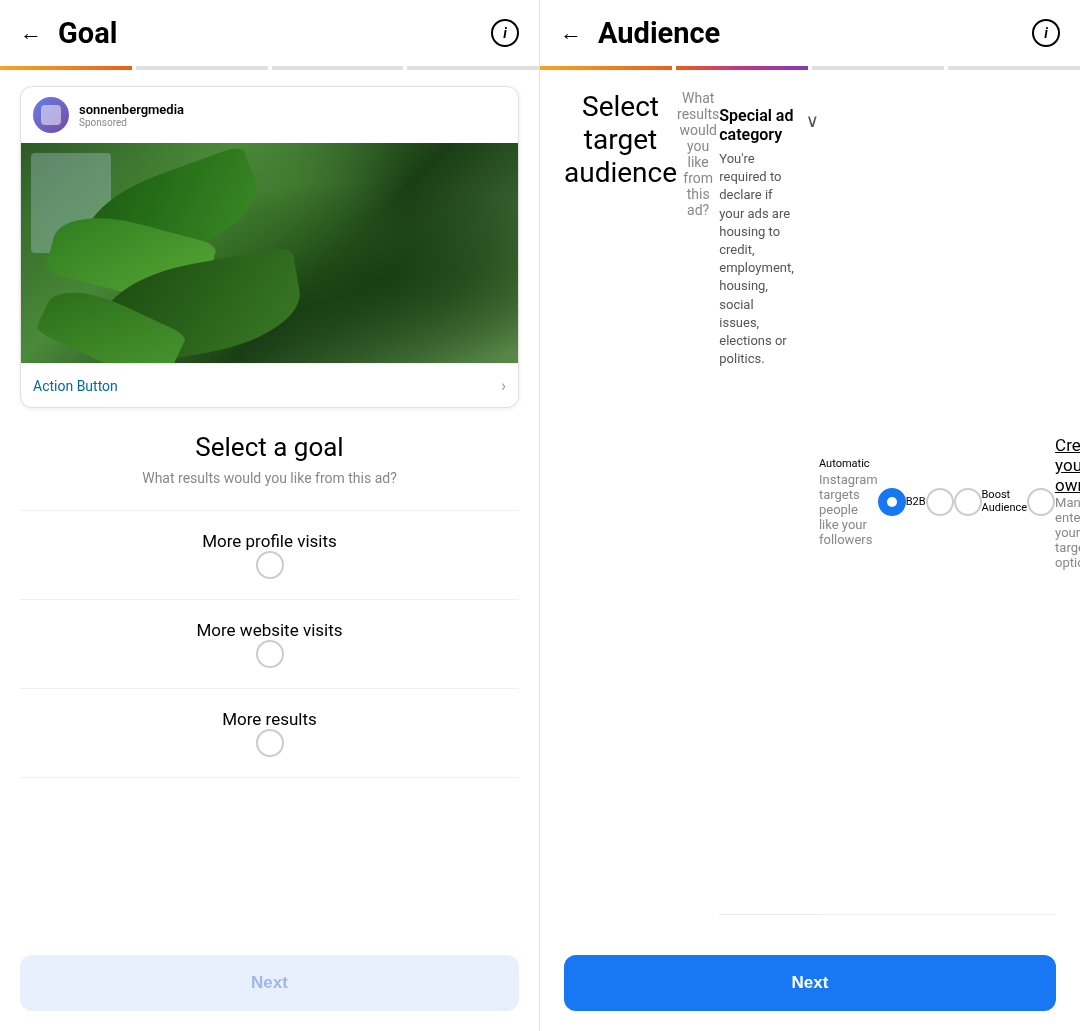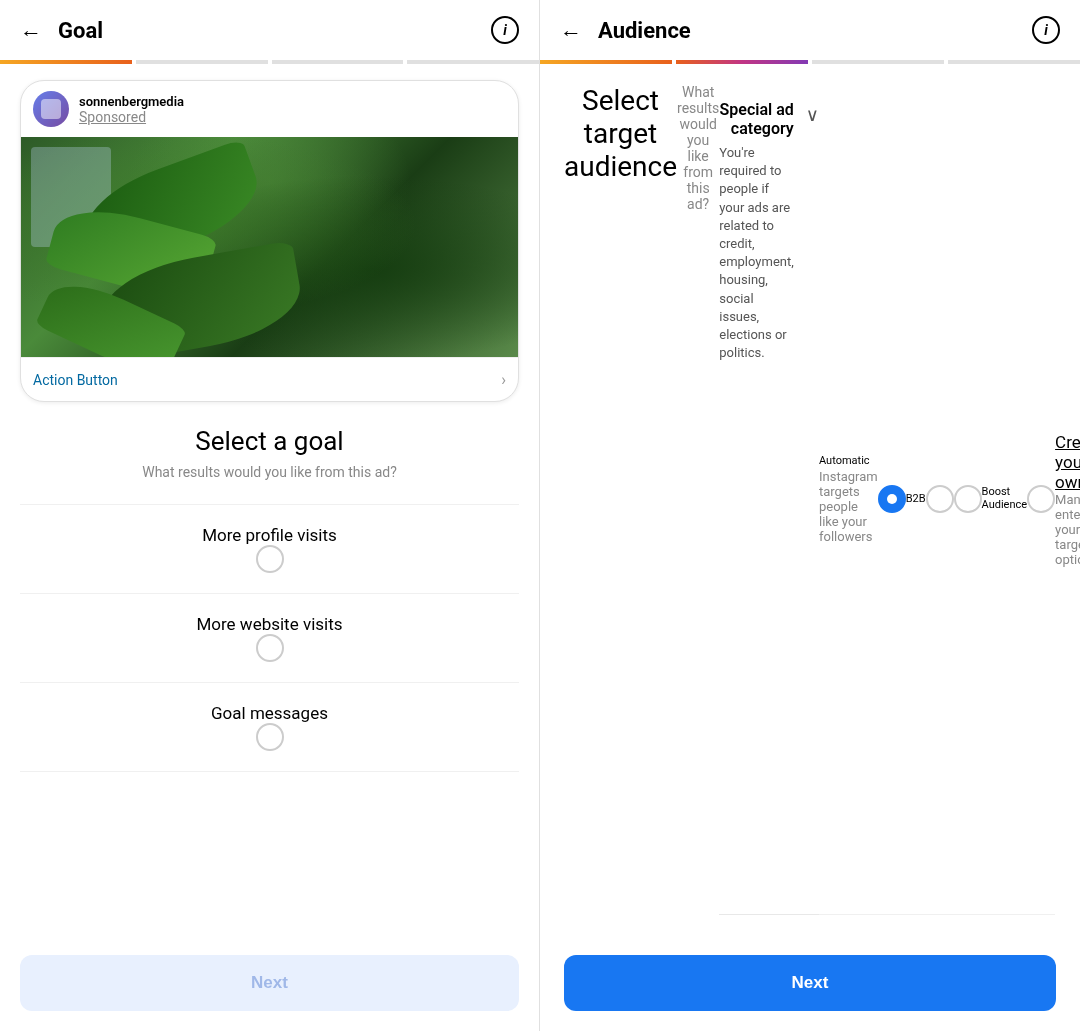--- a/index.html
+++ b/index.html
@@ -43,21 +43,21 @@
 
     .back-arrow {
       font-size: 22px;
       color: #000;
       cursor: pointer;
       margin-right: 16px;
       font-weight: 300;
     }
 
     .header-title {
-      font-size: 22px;
+      font-size: 29px;
       font-weight: 700;
       color: #000;
       flex: 1;
     }
 
     .info-icon {
       width: 28px;
       height: 28px;
       border-radius: 50%;
       border: 2px solid #000;
@@ -99,21 +99,21 @@
       display: flex;
       flex-direction: column;
       padding: 16px 20px;
       overflow: hidden;
     }
 
     
     .ad-preview-card {
       background: #fff;
       border: 1px solid #e0e0e0;
-      border-radius: 24px;
+      border-radius: 12px;
       overflow: hidden;
       margin-bottom: 24px;
       box-shadow: 0 1px 4px rgba(0,0,0,0.08);
     }
 
     .ad-card-header {
       display: flex;
       align-items: center;
       padding: 10px 12px;
     }
@@ -137,23 +137,22 @@
       border-radius: 4px;
     }
 
     .ad-username {
       font-size: 13px;
       font-weight: 600;
       color: #000;
     }
 
     .ad-sponsored {
-      font-size: 14px;
+      font-size: 10px;
       color: #888;
-      text-decoration: underline;
     }
 
     .ad-image {
       width: 100%;
       height: 220px;
       background: linear-gradient(135deg, #2d5a27 0%, #4a8a3a 30%, #1a3d15 60%, #5a8a4a 100%);
       position: relative;
       overflow: hidden;
     }
 
@@ -356,21 +355,20 @@
     .special-category-text {
       flex: 1;
       padding-right: 12px;
     }
 
     .special-category-title {
       font-size: 16px;
       font-weight: 600;
       color: #000;
       margin-bottom: 6px;
-      text-align: right;
     }
 
     .special-category-desc {
       font-size: 13px;
       color: #555;
       line-height: 1.4;
     }
 
     .chevron-down {
       font-size: 18px;
@@ -482,21 +480,21 @@
     <div class="goal-options">
       <div class="goal-option">
         <span class="goal-option-label">More profile visits</span>
         <div class="radio-circle"></div>
       </div>
       <div class="goal-option">
         <span class="goal-option-label">More website visits</span>
         <div class="radio-circle"></div>
       </div>
       <div class="goal-option">
-        <span class="goal-option-label">Goal messages</span>
+        <span class="goal-option-label">More results</span>
         <div class="radio-circle"></div>
       </div>
     </div>
   </div>
 
   <div class="next-button-area">
     <button class="next-button-disabled">Next</button>
   </div>
 </div>
 
@@ -516,21 +514,21 @@
   </div>
 
   <div class="right-content">
 
     <div class="audience-title">Select target audience</div>
     <div class="audience-subtitle">What results would you like from this ad?</div>
 
     <div class="special-category">
       <div class="special-category-text">
         <div class="special-category-title">Special ad category</div>
-        <div class="special-category-desc">You're required to people if your ads are related to credit, employment, housing, social issues, elections or politics.</div>
+        <div class="special-category-desc">You're required to declare if your ads are housing to credit, employment, housing, social issues, elections or politics.</div>
       </div>
       <span class="chevron-down">∨</span>
     </div>
 
     <div class="audience-option">
       <div class="audience-option-content">
         <div class="audience-option-label">Automatic</div>
         <div class="audience-option-sublabel">Instagram targets people like your followers</div>
       </div>
       <div class="radio-circle selected"></div>

